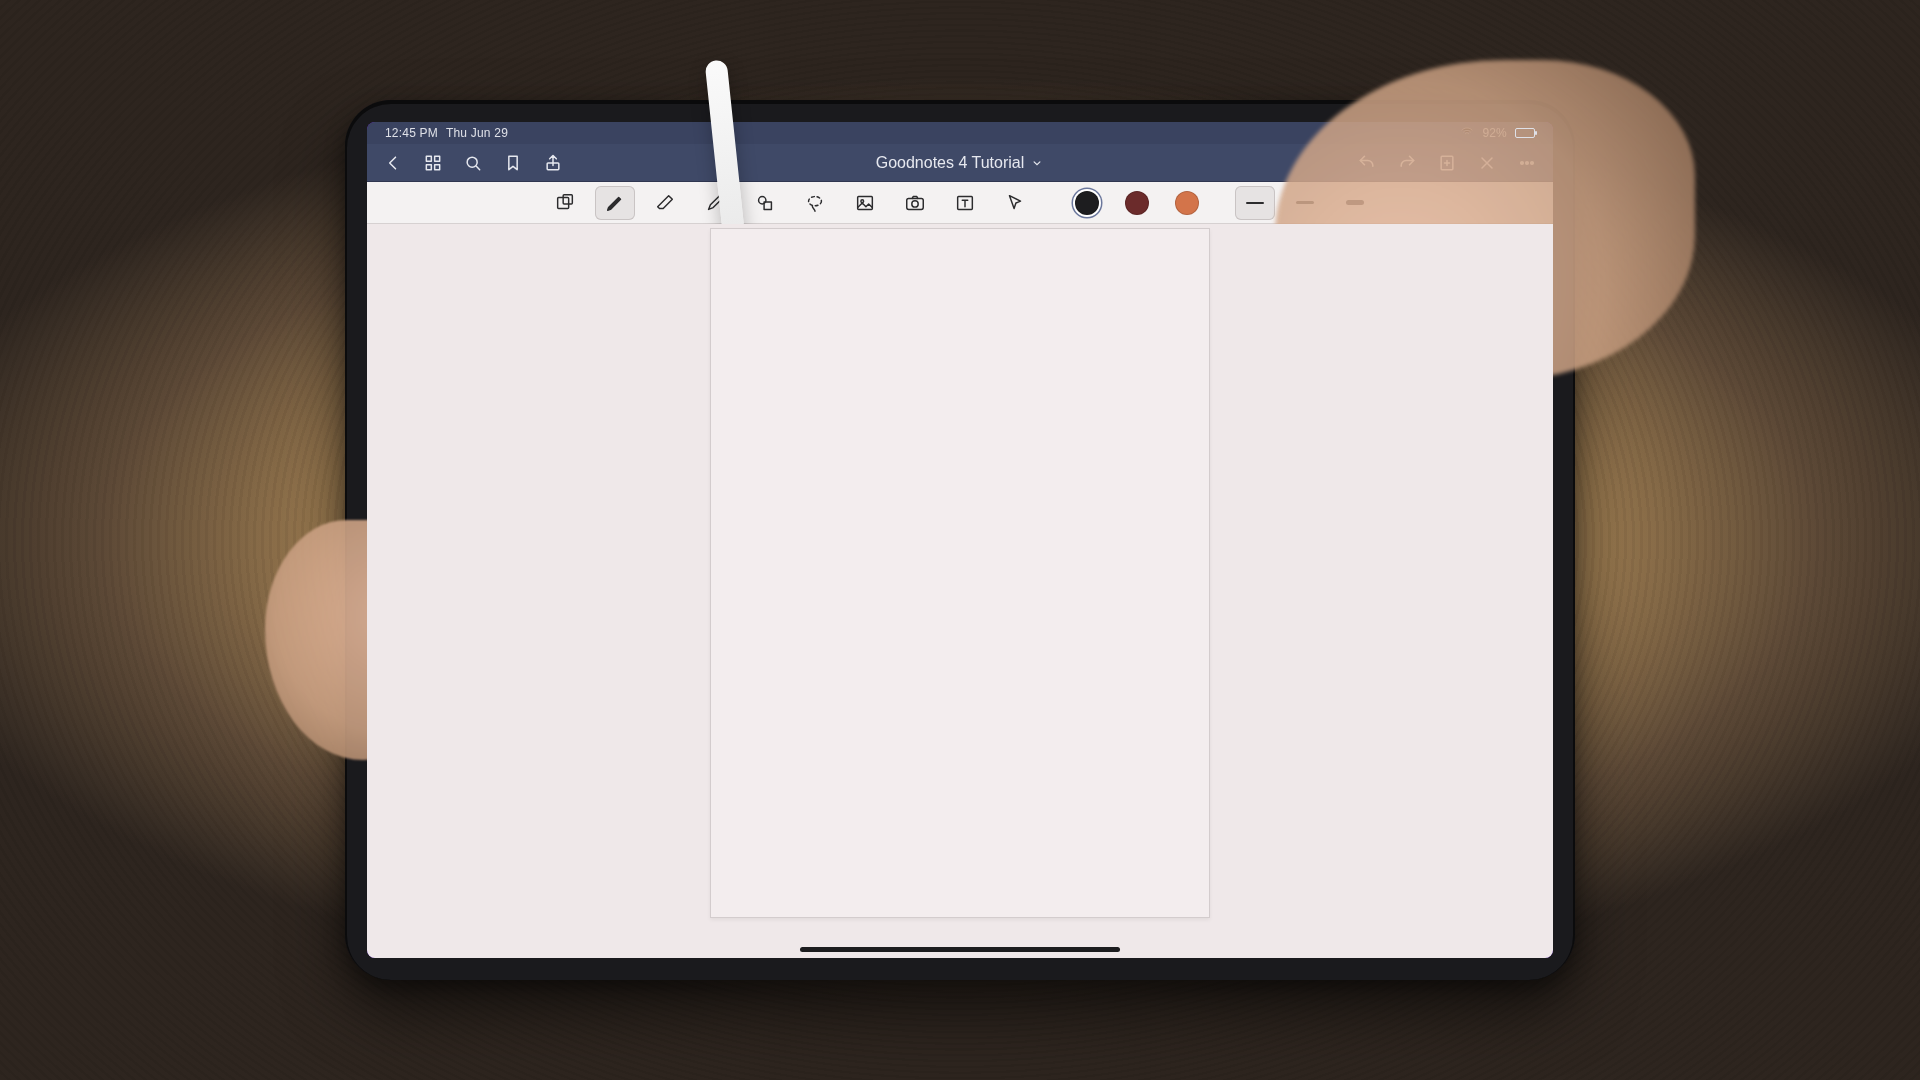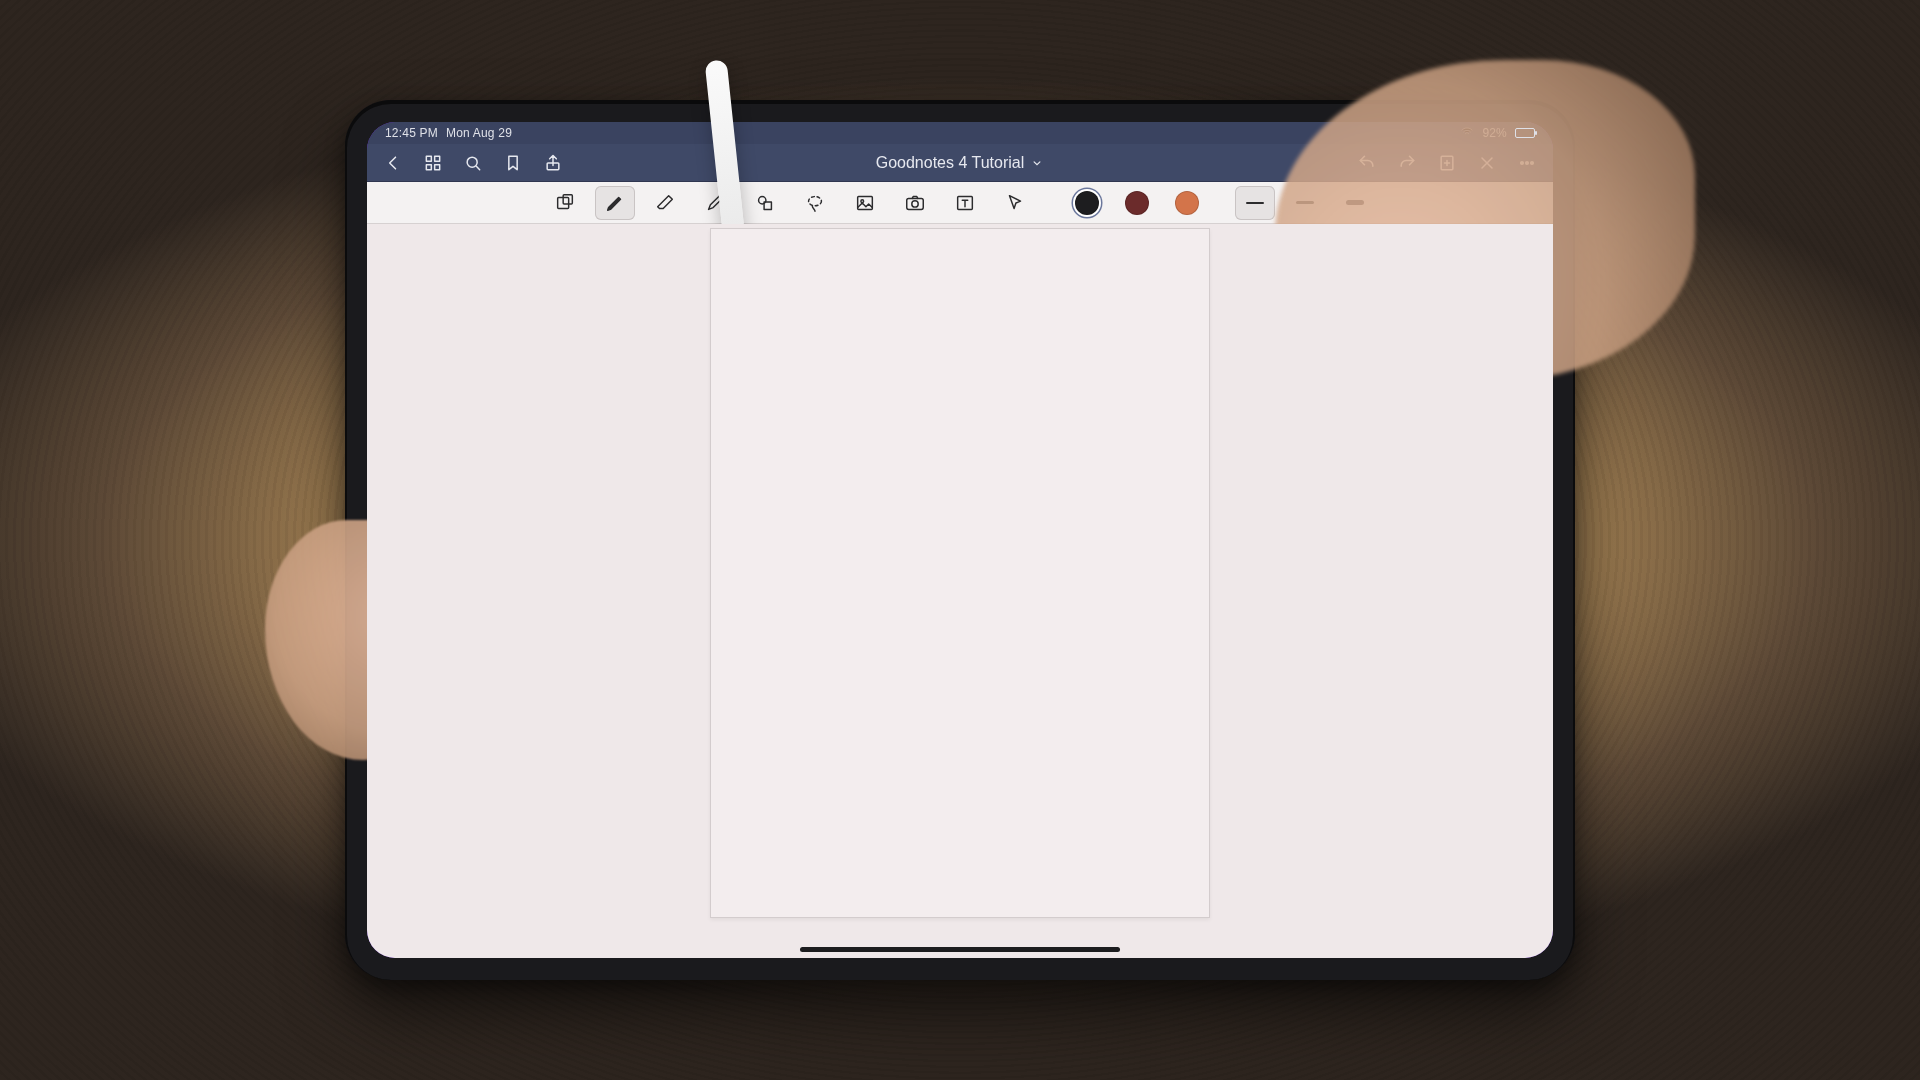--- a/index.html
+++ b/index.html
@@ -30,21 +30,21 @@
       border-radius: 46px;
       box-shadow:
         0 2px 0 2px #0b0b0c inset,
         0 30px 60px rgba(0,0,0,0.55),
         0 8px 20px rgba(0,0,0,0.35);
       padding: 22px;
     }
     .screen {
       width: 100%; height: 100%;
       background: #6d28d9;
-      border-radius: 28px;
+      border-radius: 8px;
       overflow: hidden;
       display: flex; flex-direction: column;
     }
     .statusbar {
       height: 22px;
       background: #3a4360;
       display: flex; align-items: center; justify-content: space-between;
       padding: 0 18px;
       color: #dfe1e8;
       font-size: 12px; letter-spacing: .2px;
@@ -155,21 +155,21 @@
 <div class="ipad">
   <div class="pencil-hint"></div>
   <div class="thumb-hint"></div>
   <div class="finger-hint"></div>
 
   <div class="screen">
 
     <div class="statusbar">
       <div class="left">
         <span>12:45 PM</span>
-        <span>Mon Aug 29</span>
+        <span>Thu Jun 29</span>
       </div>
       <div class="right">
         <span>
           <svg viewBox="0 0 24 24" width="14" height="14">
               <path d="M3 9c5-5 13-5 18 0M6 12c3.5-3.5 8.5-3.5 12 0M9 15c1.8-1.8 4.2-1.8 6 0M12 18h0" stroke="#dfe1e8"></path>
             </svg>
         </span>
         <span>92%</span>
         <span class="battery"><span class="fill"></span></span>
       </div>

